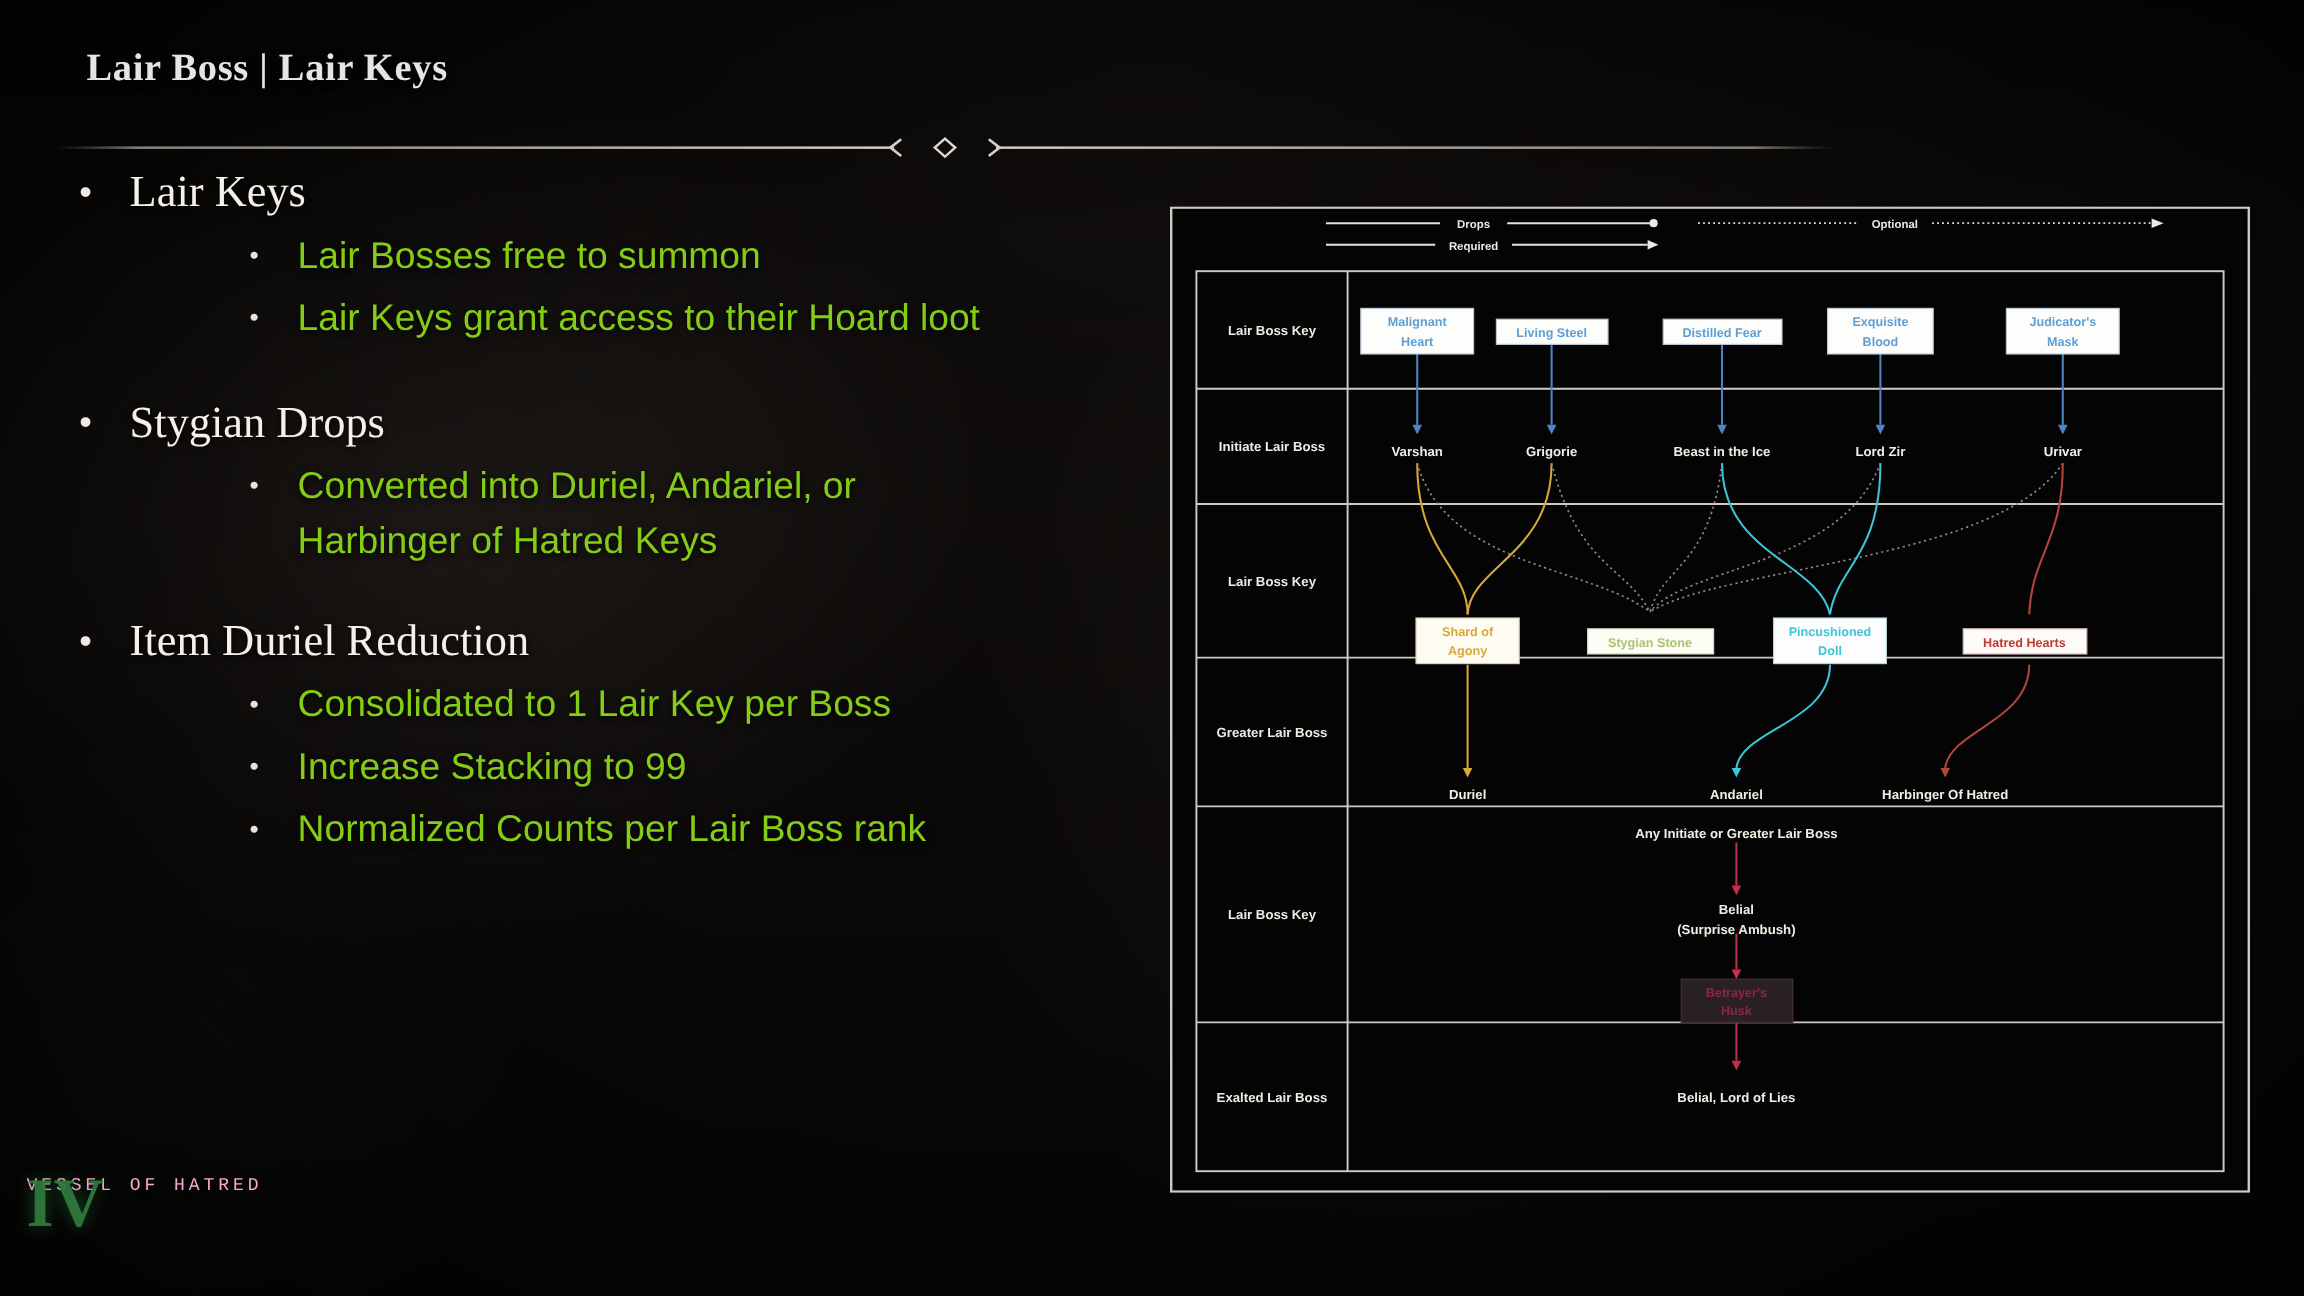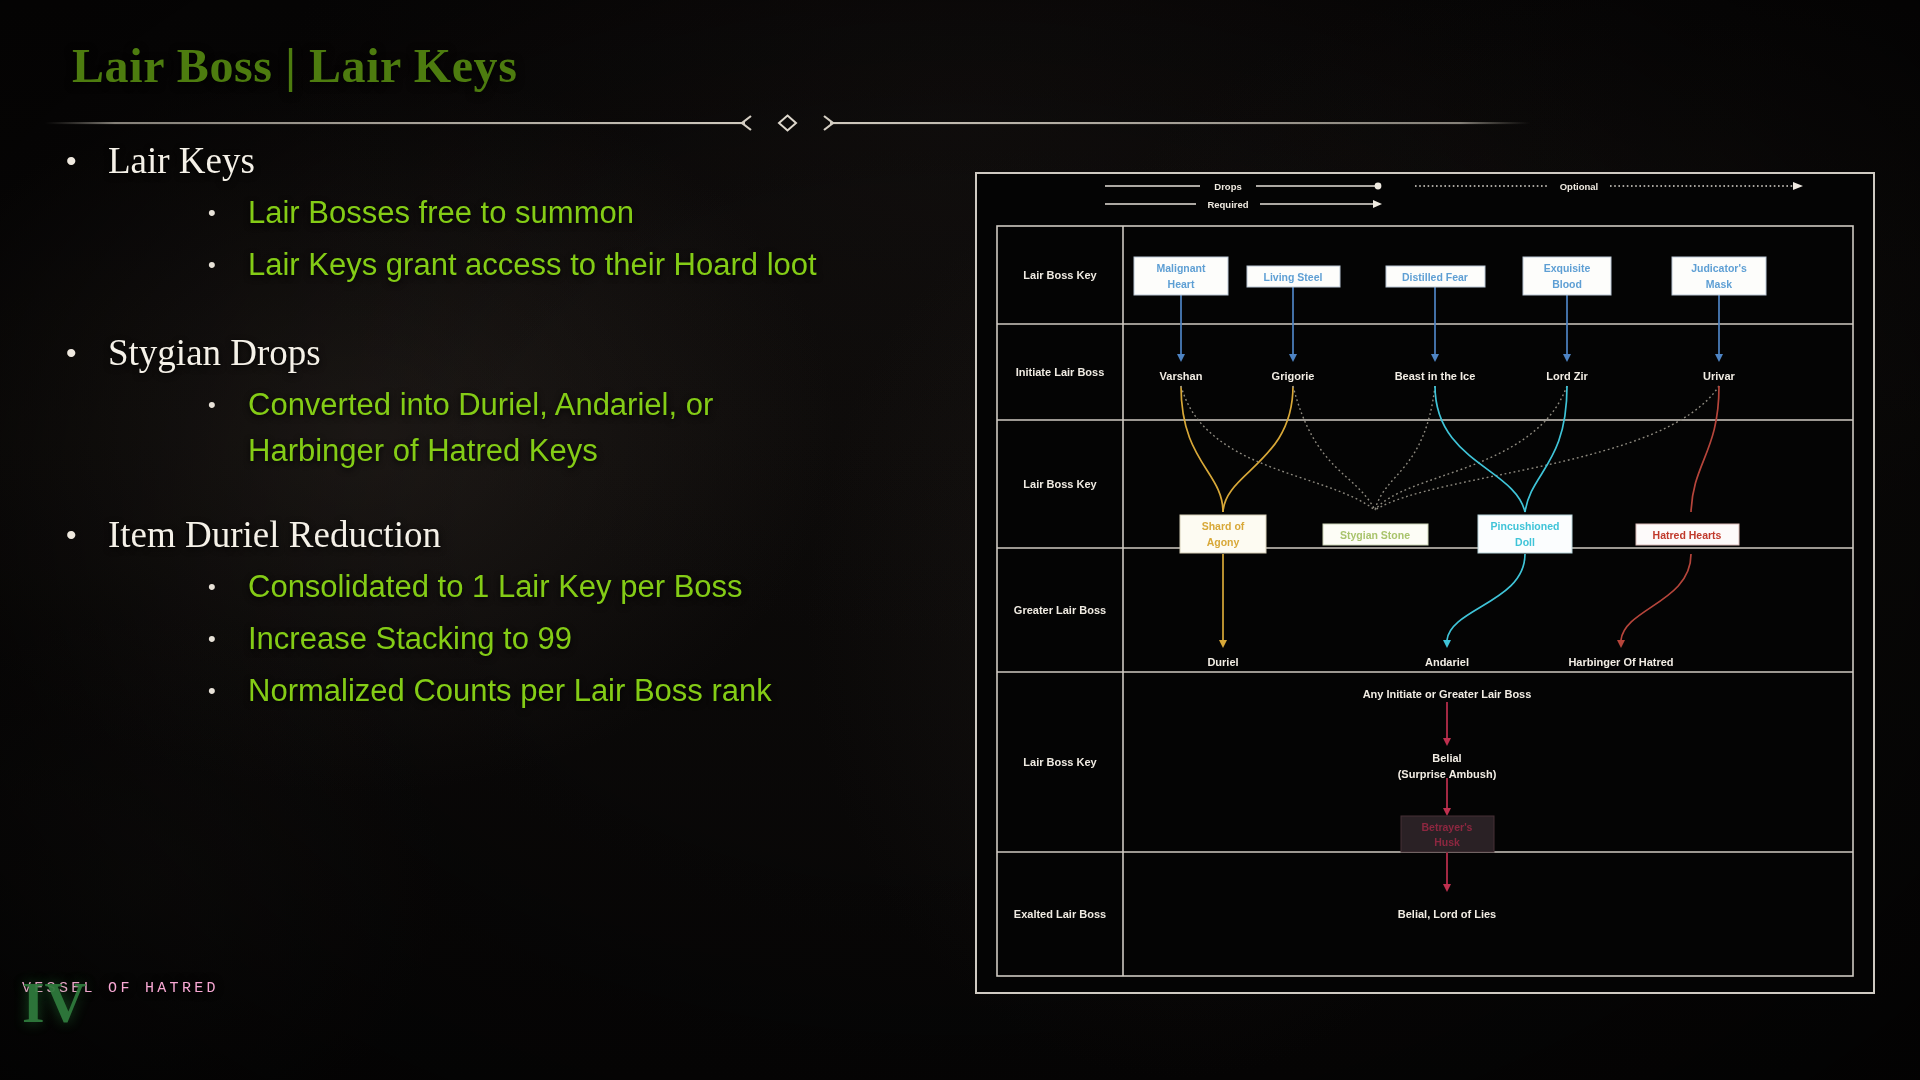--- a/index.html
+++ b/index.html
@@ -22,21 +22,21 @@
   }
   #vignette {
     position:absolute; inset:0;
     background:radial-gradient(ellipse 1250px 820px at 50% 48%, rgba(0,0,0,0) 38%, rgba(0,0,0,.62) 100%);
     pointer-events:none;
   }
   
   #title {
     position:absolute; left:72px; top:38px;
     font-family:"Liberation Serif", serif;
-    font-size:48px; font-weight:700; color:#4d7c0f;
+    font-size:32px; font-weight:700; color:#e5e5e5;
     letter-spacing:.6px;
     text-shadow:0 2px 8px rgba(0,0,0,.9);
   }
   #divider {
     position:absolute; left:45px; top:112px; width:1485px; height:22px;
   }
   
   #bullets { position:absolute; left:66px; top:138px; width:830px; }
   .b1-row { display:flex; align-items:flex-start; margin-top:34px; }
   .b1-row:first-child { margin-top:0; }

